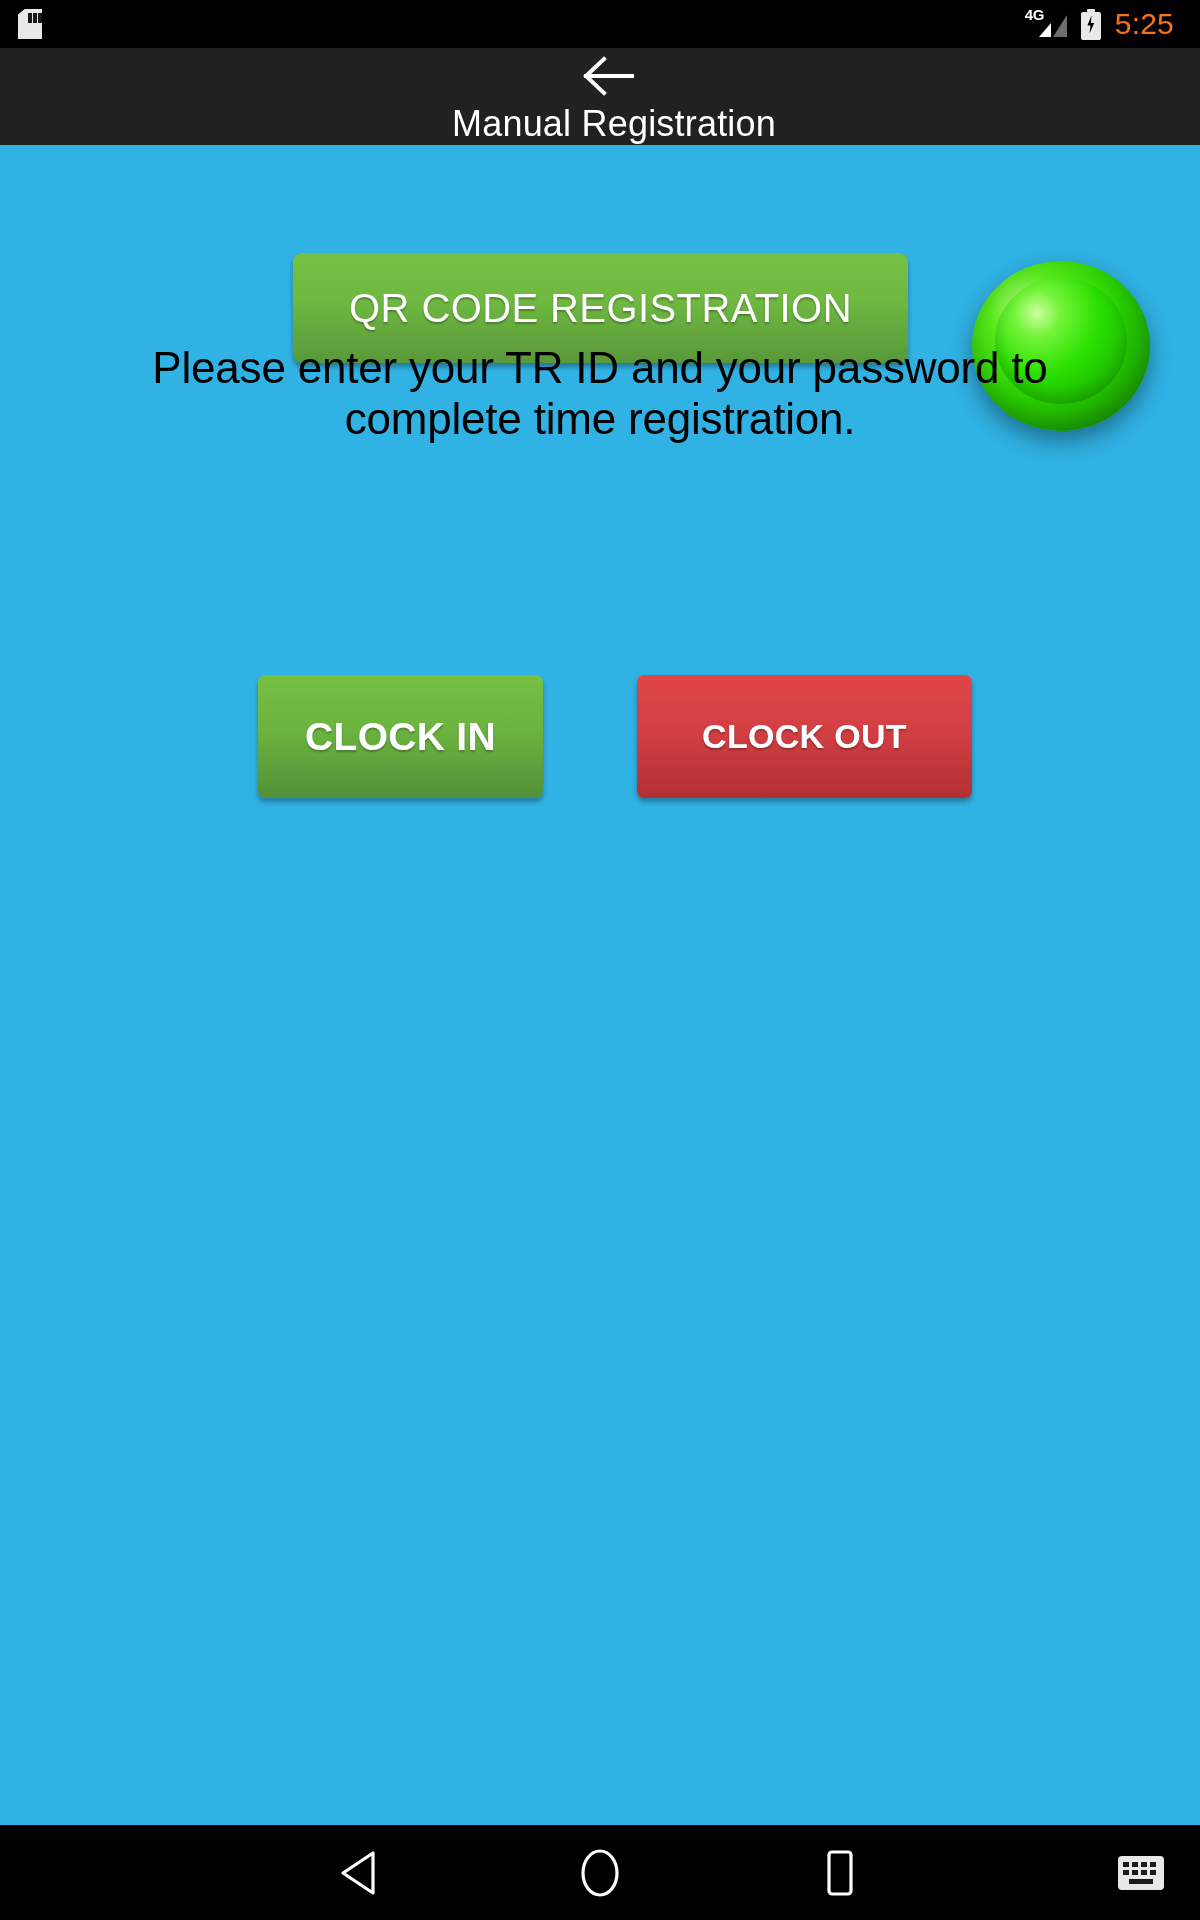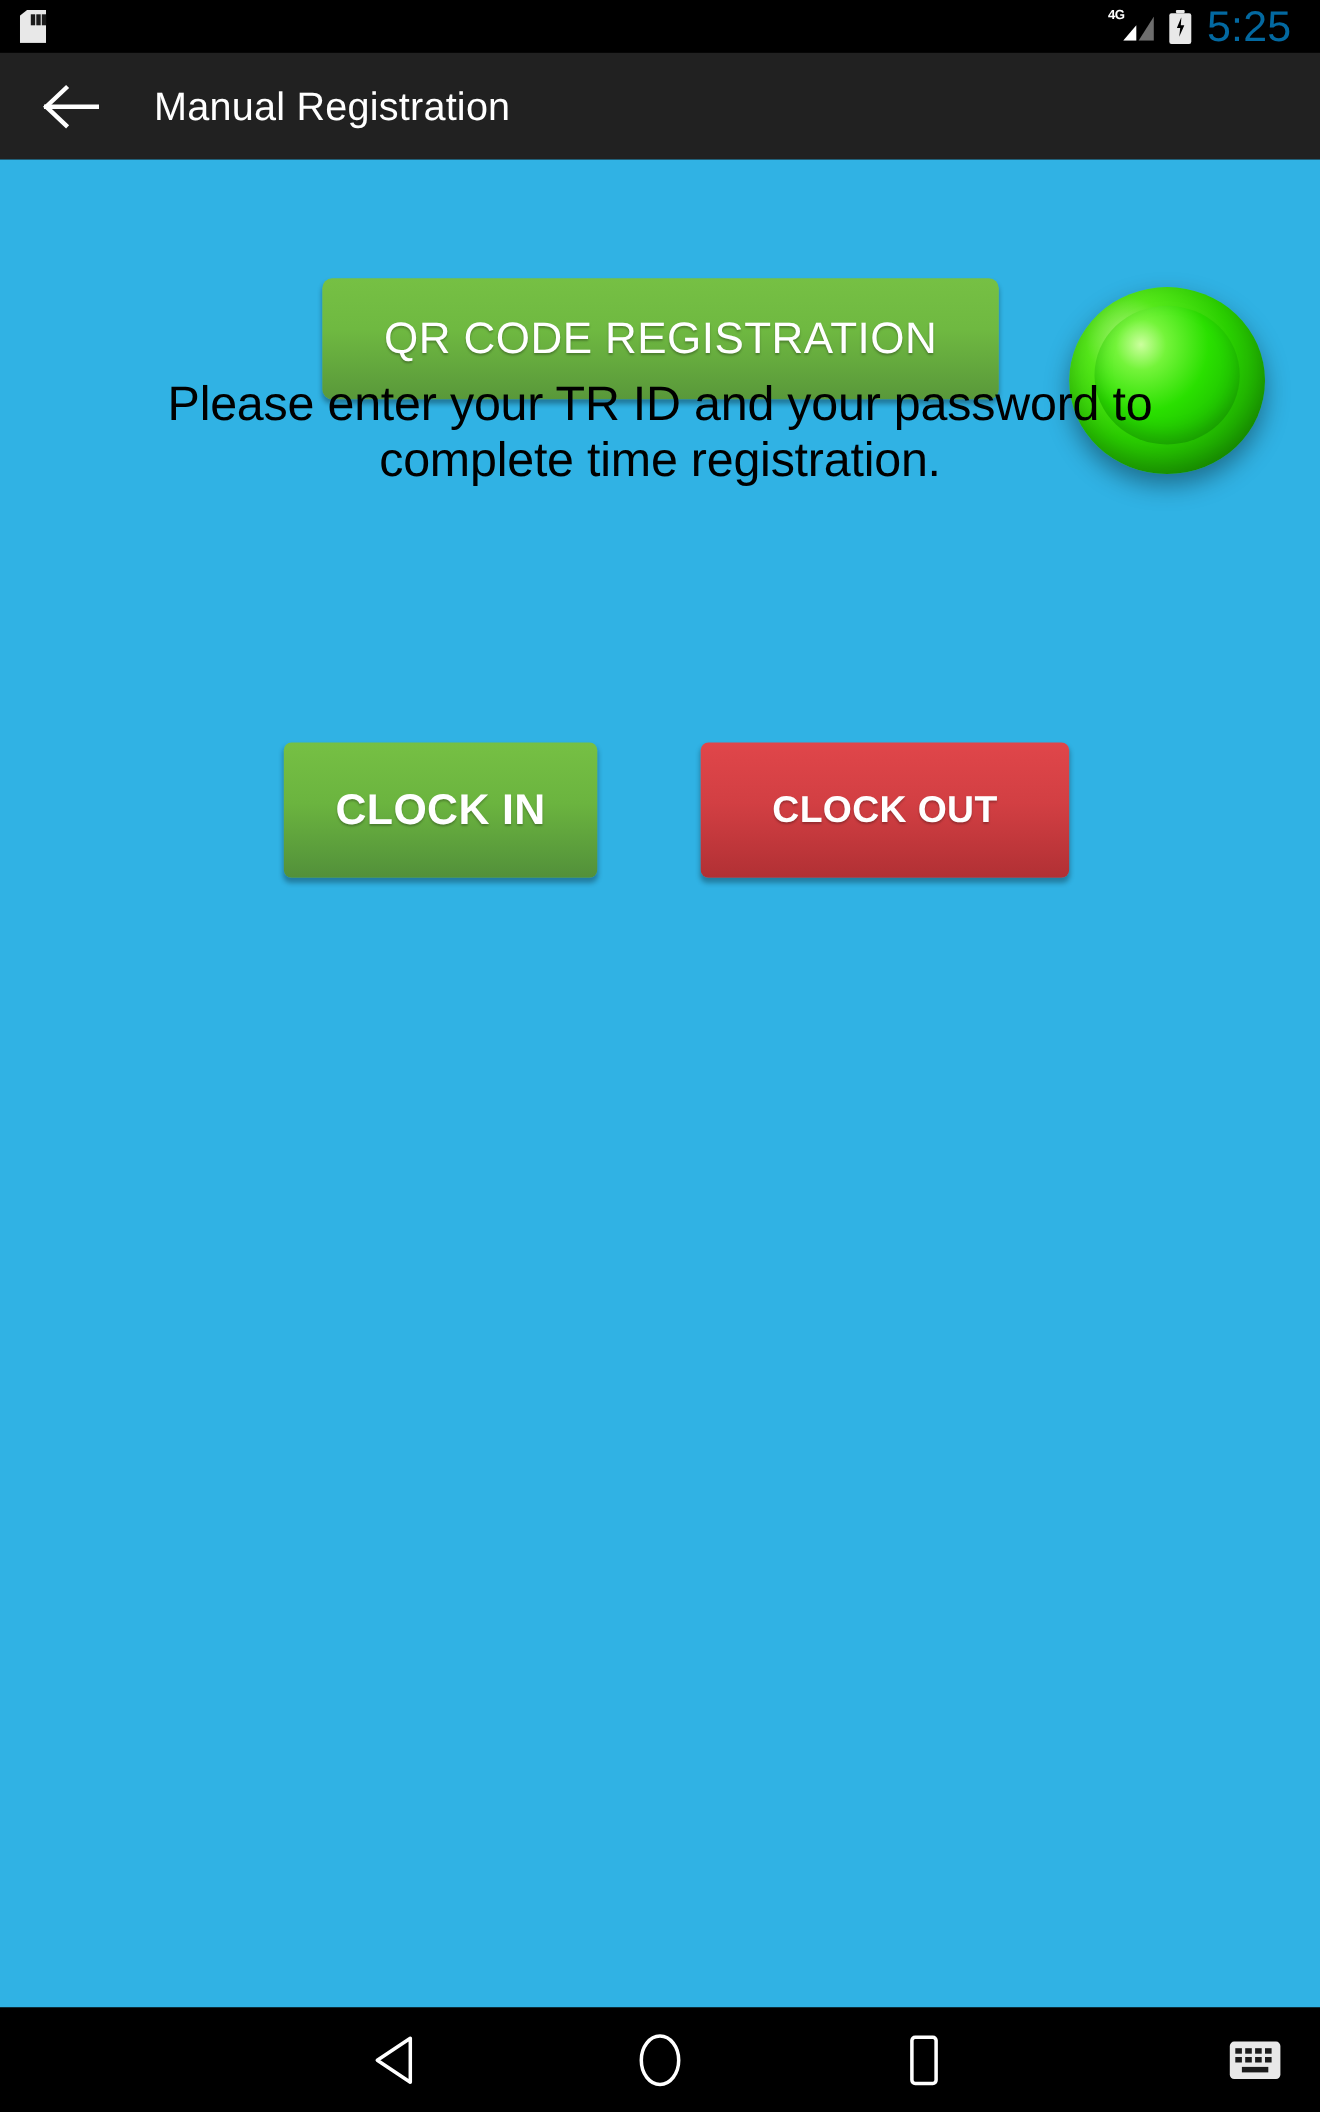--- a/index.html
+++ b/index.html
@@ -33,21 +33,21 @@
   .sdcard-icon .pin {
     position:absolute; top:4px; width:3.5px; height:10px; background:#1a1a1a;
   }
   .sdcard-icon .p1 { left:10px; }
   .sdcard-icon .p2 { left:15px; }
   .sdcard-icon .p3 { left:20px; }
 
   .signal-wrap { position:relative; width:40px; height:30px; display:flex; align-items:flex-end; }
   .signal-label {
     position:absolute; top:-2px; left:-2px;
-    font-size:12px; font-weight:700; color:#fff; line-height:1;
+    font-size:15px; font-weight:700; color:#fff; line-height:1;
     letter-spacing:-0.5px;
   }
   .signal-tri {
     position:absolute; right:0; bottom:2px;
     width:28px; height:22px;
   }
   .battery-icon { position:relative; width:20px; height:31px; }
   .battery-icon .cap {
     position:absolute; top:0; left:6px; width:8px; height:3px; background:#e8e8e8;
     border-radius:1px;
@@ -55,30 +55,30 @@
   .battery-icon .shell {
     position:absolute; top:3px; left:0; width:20px; height:28px;
     background:#e8e8e8; border-radius:2px;
   }
   .battery-icon .bolt {
     position:absolute; top:7px; left:5.5px; width:9px; height:18px;
     background:#000;
     clip-path: polygon(58% 0, 12% 55%, 46% 55%, 36% 100%, 88% 42%, 52% 42%);
   }
   .clock-text {
-    color:#0369a1; font-size:39px; font-weight:400;
+    color:#f97316; font-size:30px; font-weight:400;
     letter-spacing:0.2px; line-height:1;
   }
 
   
   .app-bar {
     position:absolute; top:48px; left:0;
     width:1200px; height:97px;
     background:#212121;
-    display:flex; align-items:center;
+    display:flex; align-items:center;flex-direction:column;
   }
   .back-btn {
     width:96px; height:97px;
     display:flex; align-items:center; justify-content:center;
     cursor:pointer; margin-left:16px;
   }
   .app-bar-title {
     color:#ffffff; font-size:36px; font-weight:400;
     margin-left:28px; letter-spacing:0.2px;
   }

